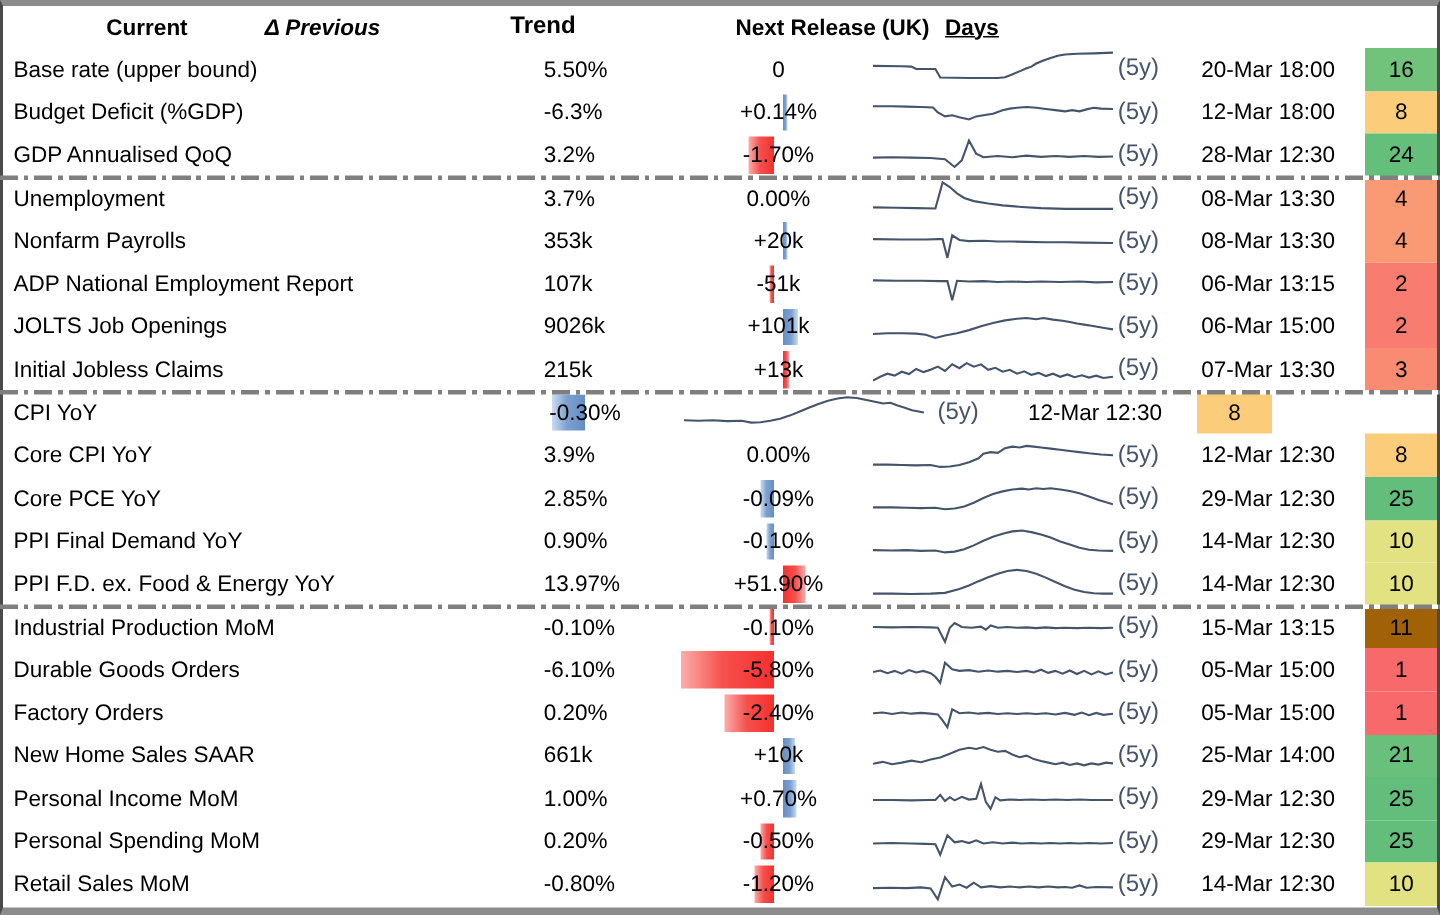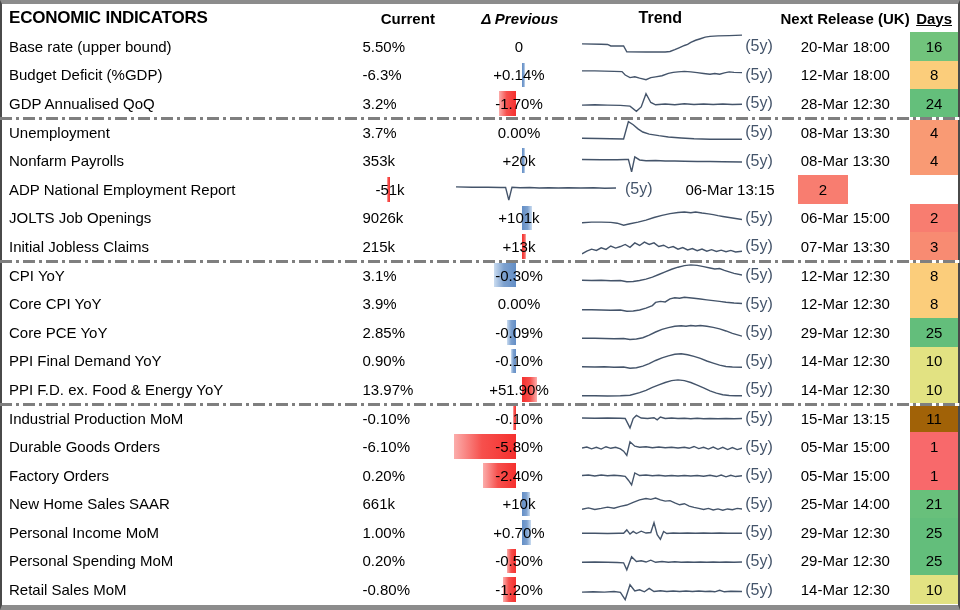--- a/index.html
+++ b/index.html
@@ -52,21 +52,20 @@
       #7f7f7f 16px,#7f7f7f 19px,
       #ffffff 19px,#ffffff 23px);
   }
 </style>
 </head>
 <body>
 
 <div id="stage">
   <div class="table">
     <div class="hrow">
-      <div class="c name hcell">ECONOMIC INDICATORS</div>
       <div class="c cur hcell">Current</div>
       <div class="c delta hcell">Δ Previous</div>
       <div class="c trend hcell">Trend</div>
       <div class="c lbl5"></div>
       <div class="c next hcell">Next Release (UK)</div>
       <div class="c days hcell">Days</div>
     </div>
     <div id="rows">
   <div class="row">
     <div class="c name">Base rate (upper bound)</div>
@@ -148,20 +147,21 @@
         <polyline fill="none" stroke-width="1.4" vector-effect="non-scaling-stroke" points="0,44 12,45 22,45 27,44 29,44 31,92 33,34 36,46 40,49 46,48 52,50 58,50 64,51 72,52 80,52 88,53 100,54" stroke="#44546A"></polyline>
       </svg>
     </div>
     <div class="c lbl5">(5y)</div>
     <div class="c next">08-Mar 13:30</div>
     <div class="c days" style="background: rgb(249, 154, 116);">4</div>
   </div>
 
   <div class="row">
     <div class="c name">ADP National Employment Report</div>
+    <div class="c cur">107k</div>
     <div class="c delta">
       <div class="databar left red" style="width: 3px;"></div>
       <span class="dval">-51k</span>
     </div>
     <div class="c trend">
       <svg class="spark" viewBox="0 0 100 100" preserveAspectRatio="none">
         <polyline fill="none" stroke-width="1.4" vector-effect="non-scaling-stroke" points="0,42 10,43 20,43 28,44 31,44 33,93 35,43 40,45 46,44 52,46 58,45 64,46 70,45 78,46 86,45 93,47 100,46" stroke="#44546A"></polyline>
       </svg>
     </div>
     <div class="c lbl5">(5y)</div>
@@ -198,21 +198,20 @@
         <polyline fill="none" stroke-width="1.4" vector-effect="non-scaling-stroke" points="0,80 3,70 6,62 9,67 12,57 15,63 18,50 21,58 24,52 27,44 30,55 33,38 36,48 39,35 42,44 45,38 48,52 51,47 54,57 57,52 60,62 63,56 66,65 69,60 72,68 75,62 78,70 81,64 84,71 87,66 90,72 93,67 96,73 100,70" stroke="#44546A"></polyline>
       </svg>
     </div>
     <div class="c lbl5">(5y)</div>
     <div class="c next">07-Mar 13:30</div>
     <div class="c days" style="background: rgb(248, 139, 114);">3</div>
   </div>
 
   <div class="row">
     <div class="c name">CPI YoY</div>
-    <div class="c cur">3.1%</div>
     <div class="c delta">
       <div class="databar left blue" style="width: 22px;"></div>
       <span class="dval">-0.30%</span>
     </div>
     <div class="c trend">
       <svg class="spark" viewBox="0 0 100 100" preserveAspectRatio="none">
         <polyline fill="none" stroke-width="1.4" vector-effect="non-scaling-stroke" points="0,70 6,71 12,70 18,72 24,71 28,76 32,75 36,71 40,66 44,58 48,48 52,38 56,28 60,20 64,14 68,11 72,13 76,18 80,23 83,27 86,25 89,32 92,38 95,44 100,50" stroke="#44546A"></polyline>
       </svg>
     </div>
     <div class="c lbl5">(5y)</div>

